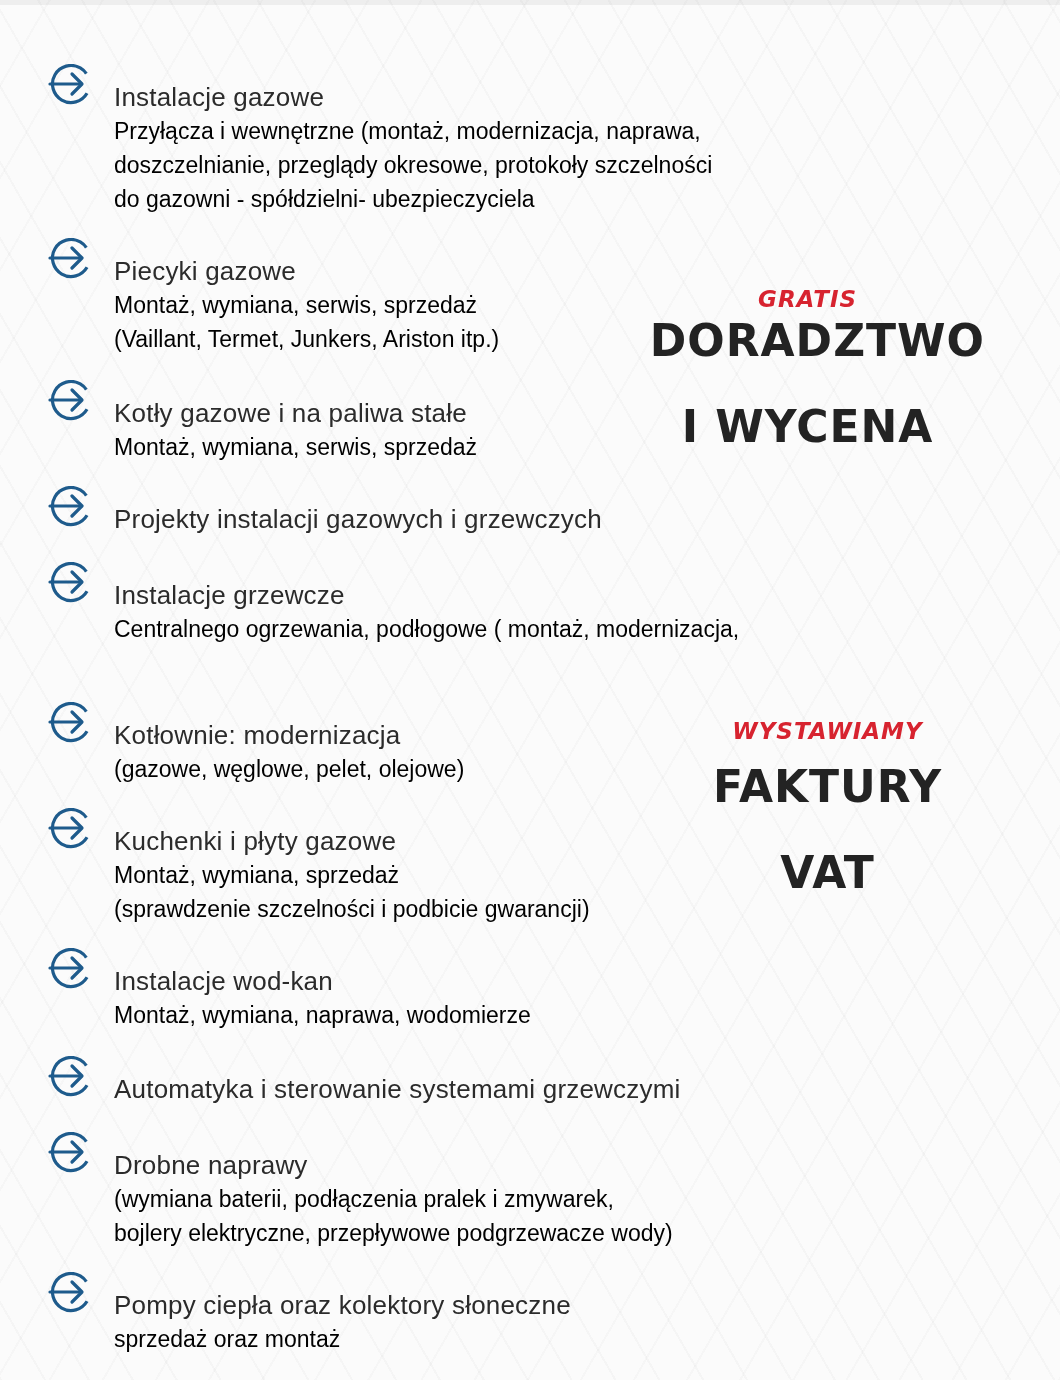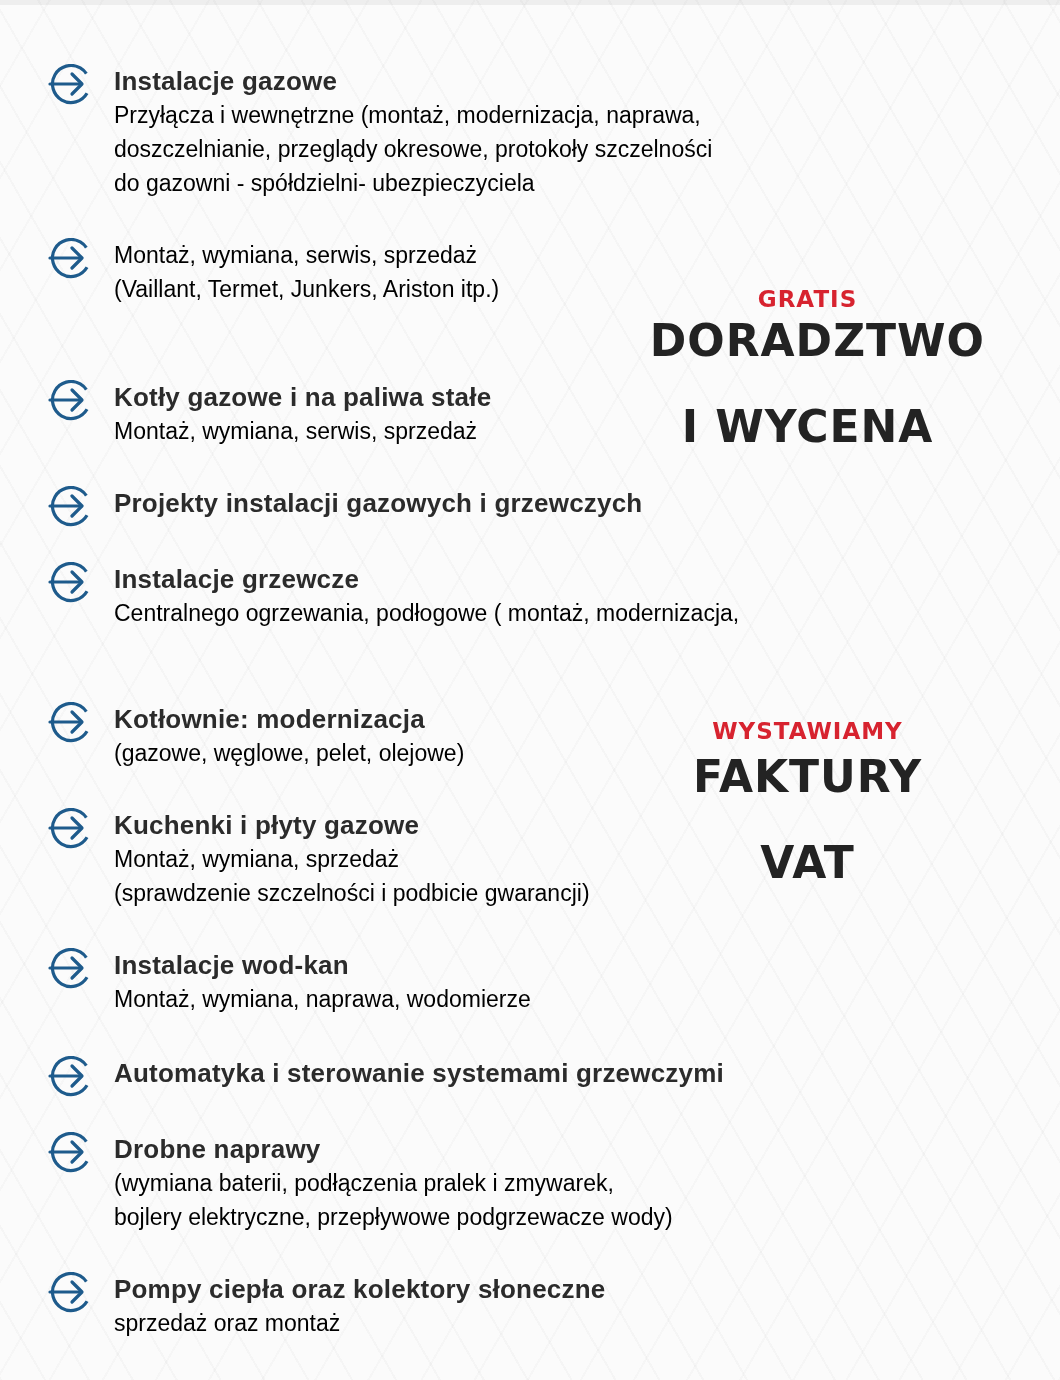--- a/index.html
+++ b/index.html
@@ -13,24 +13,24 @@
   .bg-pattern {
     position: absolute; inset: 0;
     background-image:
       repeating-linear-gradient(60deg, rgba(0,0,0,0.025) 0 2px, transparent 2px 38px),
       repeating-linear-gradient(-60deg, rgba(0,0,0,0.02) 0 2px, transparent 2px 46px);
     pointer-events: none;
   }
   .item { position: absolute; left: 48px; width: 820px; }
   .item .icon { position: absolute; left: 0; top: 0; width: 46px; height: 46px; }
   .item .text { position: absolute; left: 66px; top: 0; }
-  .item .title { font-size: 26px; font-weight: bold; color: #2b2b2b; line-height: 34px; white-space: nowrap; letter-spacing: 0.2px; }
+  .item .title { font-size: 26px; font-weight: normal; color: #2b2b2b; line-height: 34px; white-space: nowrap; letter-spacing: 0.2px; margin-top: 16px; }
   .item .desc { font-size: 23px; color: #000000; line-height: 34px; white-space: nowrap; }
   .promo { position: absolute; text-align: center; font-family: "DejaVu Sans", sans-serif; }
-  .promo .red { color: #d7232f; font-weight: bold; font-size: 23px; letter-spacing: 1px; }
+  .promo .red { color: #d7232f; font-weight: bold; font-size: 23px; letter-spacing: 1px; font-style: italic; }
   .promo .big { color: #232323; font-weight: bold; font-size: 44px; line-height: 46px; letter-spacing: 1px; margin-top: 40px; }
 </style>
 </head>
 <body>
 
 <div class="topstrip"></div>
 <div class="bg-pattern"></div>
 
 <div id="services">
     <div class="item" style="top: 64px;">
@@ -46,20 +46,21 @@
         <div class="desc">do gazowni - spółdzielni- ubezpieczyciela</div>
       </div>
     </div>
     <div class="item" style="top: 238px;">
       <span class="icon"><svg width="46" height="46" viewBox="0 0 46 46">
           <circle cx="23" cy="20" r="18.5" fill="none" stroke="#1e5b8c" stroke-width="3.2" stroke-dasharray="95 21" transform="rotate(30 23 20)"></circle>
           <line x1="2" y1="20" x2="33" y2="20" stroke="#1e5b8c" stroke-width="3.2" stroke-linecap="round"></line>
           <polyline points="24,10 34,20 24,30" fill="none" stroke="#1e5b8c" stroke-width="3.2" stroke-linecap="round" stroke-linejoin="round"></polyline>
         </svg></span>
       <div class="text">
+        <div class="title">Piecyki gazowe</div>
         <div class="desc">Montaż, wymiana, serwis, sprzedaż</div>
         <div class="desc">(Vaillant, Termet, Junkers, Ariston itp.)</div>
       </div>
     </div>
     <div class="item" style="top: 380px;">
       <span class="icon"><svg width="46" height="46" viewBox="0 0 46 46">
           <circle cx="23" cy="20" r="18.5" fill="none" stroke="#1e5b8c" stroke-width="3.2" stroke-dasharray="95 21" transform="rotate(30 23 20)"></circle>
           <line x1="2" y1="20" x2="33" y2="20" stroke="#1e5b8c" stroke-width="3.2" stroke-linecap="round"></line>
           <polyline points="24,10 34,20 24,30" fill="none" stroke="#1e5b8c" stroke-width="3.2" stroke-linecap="round" stroke-linejoin="round"></polyline>
         </svg></span>
@@ -157,17 +158,17 @@
       </div>
     </div>
   </div>
 
 <div class="promo" style="left:630px; top:286px; width:355px;">
   <div class="red">GRATIS</div>
   <div class="big" style="margin-top:6px;text-align:right;">DORADZTWO</div>
   <div class="big">I WYCENA</div>
 </div>
 
-<div class="promo" style="left:660px; top:718px; width:295px;">
+<div class="promo" style="left:680px; top:718px; width:295px;">
   <div class="red">WYSTAWIAMY</div>
-  <div class="big" style="margin-top:10px;text-align:center;">FAKTURY</div>
+  <div class="big" style="margin-top:20px;text-align:center;">FAKTURY</div>
   <div class="big">VAT</div>
 </div>
 
 </body></html>

